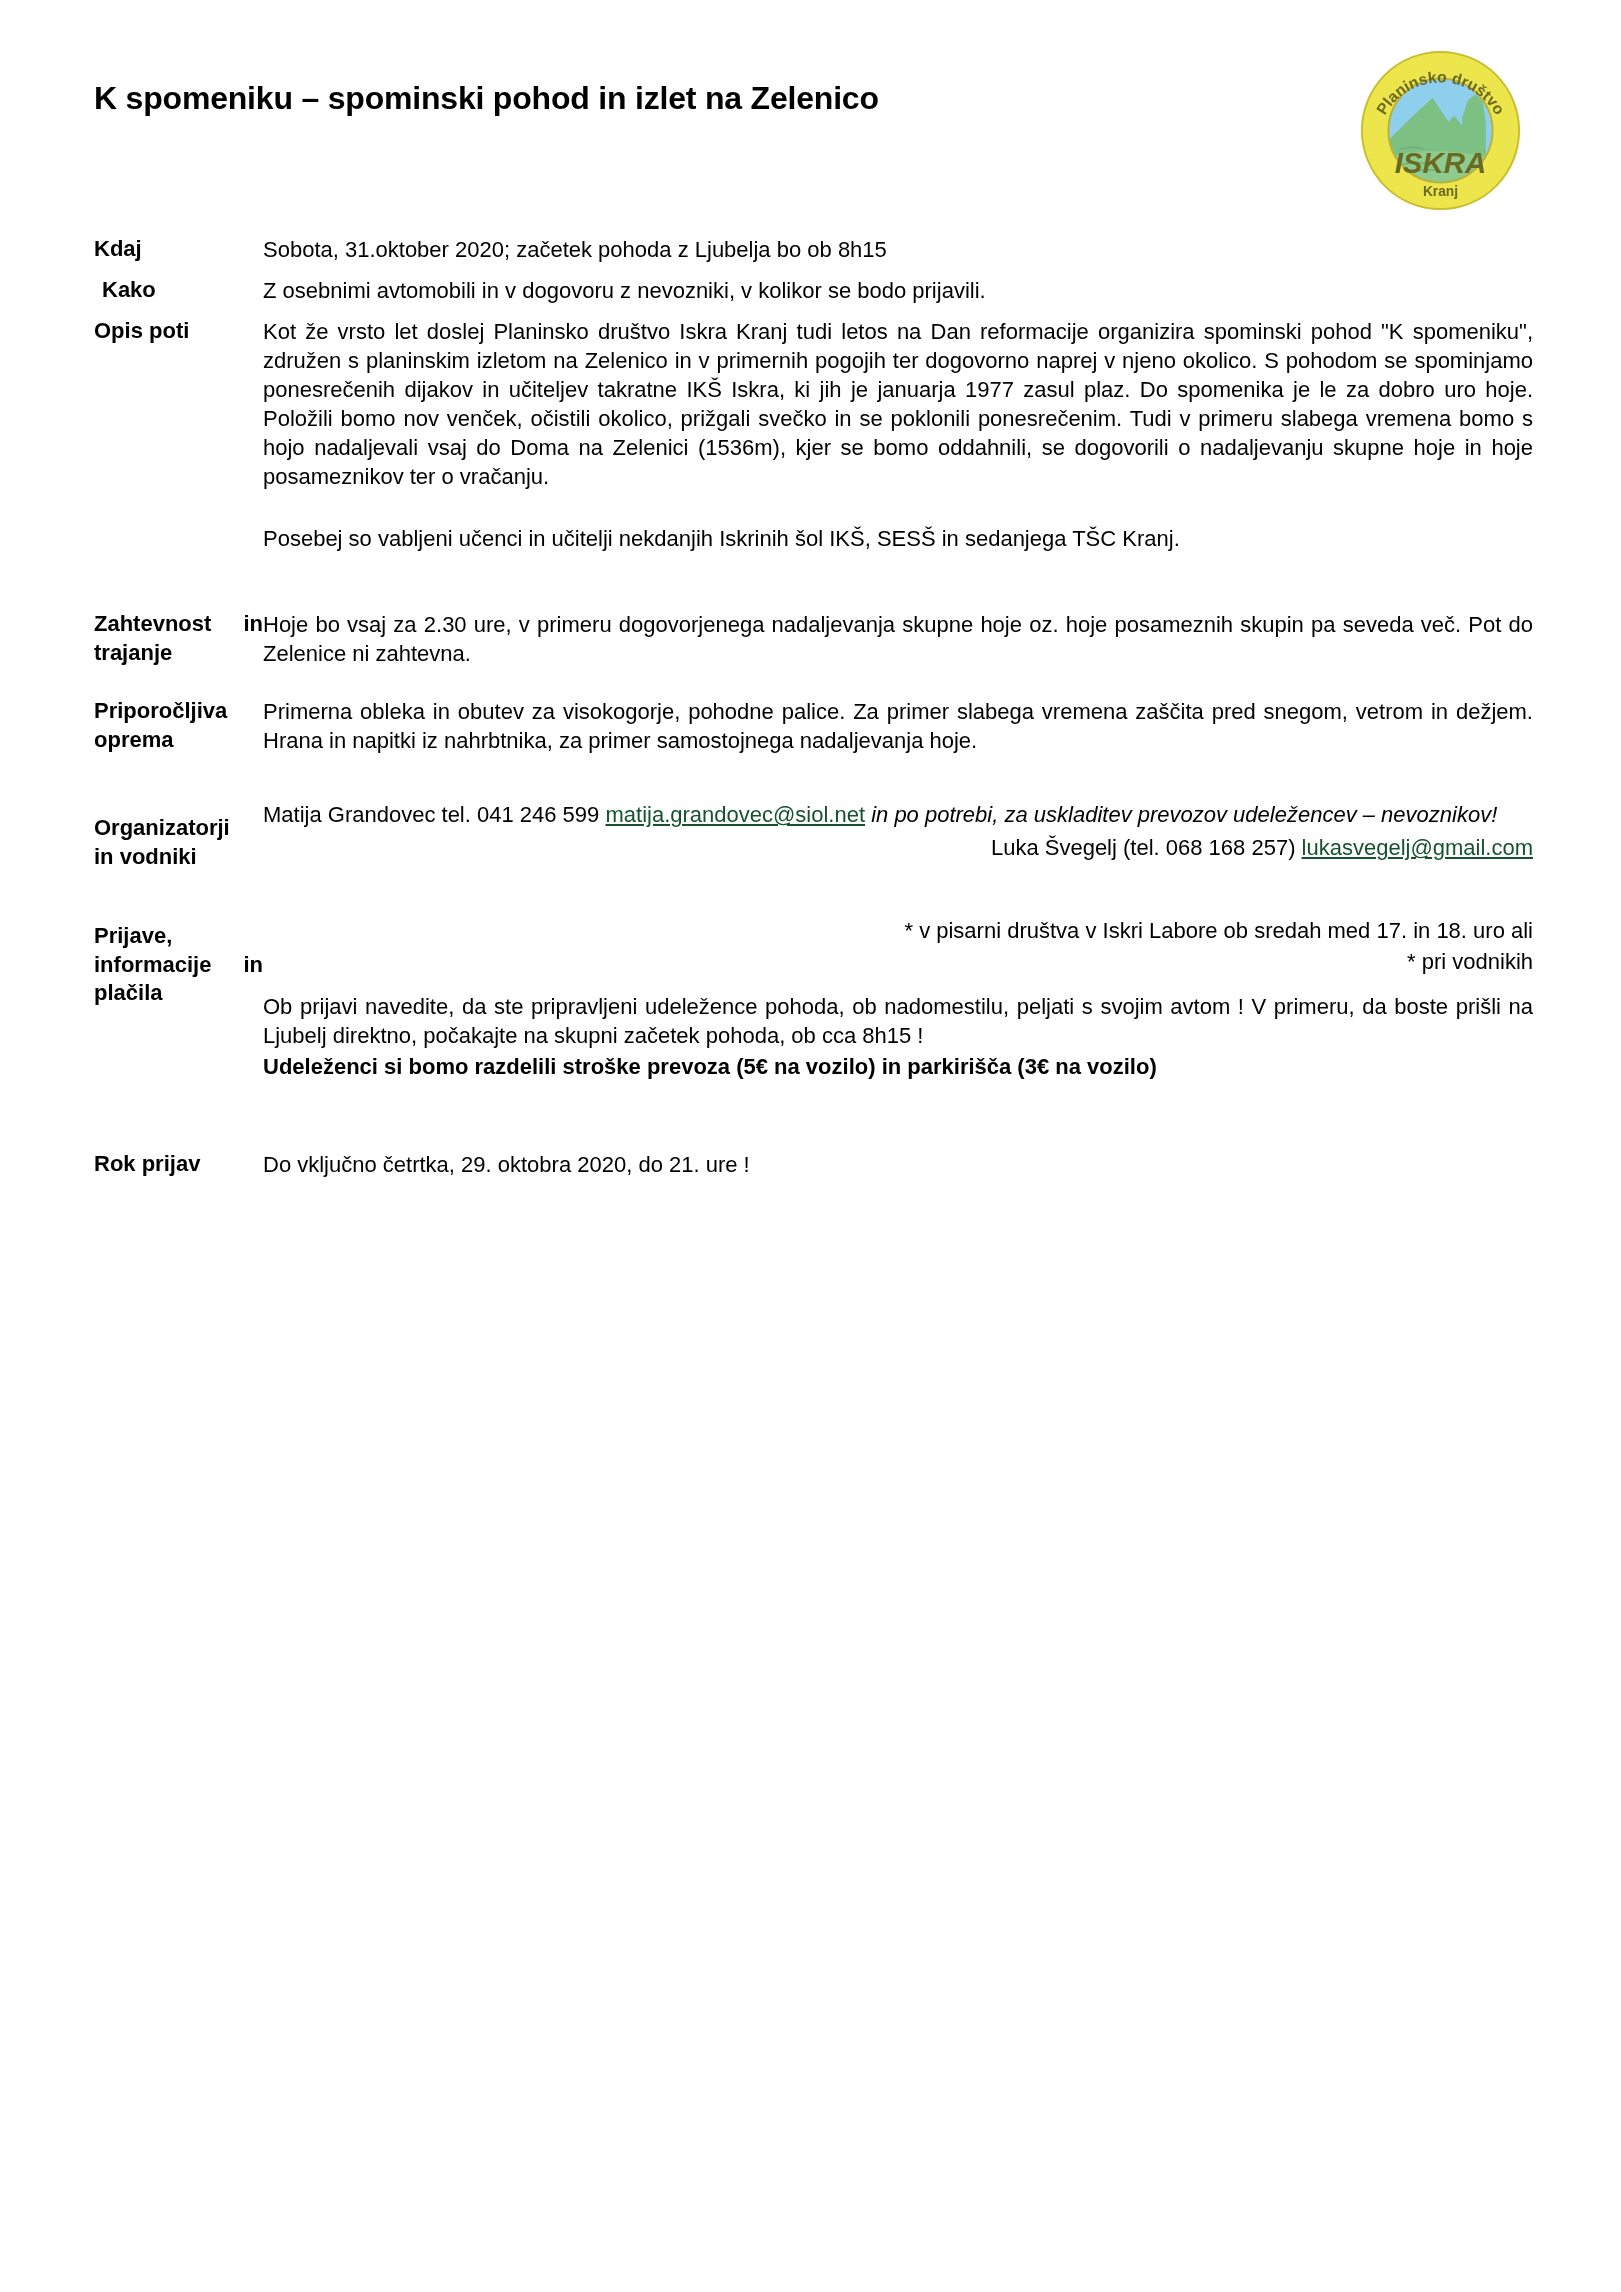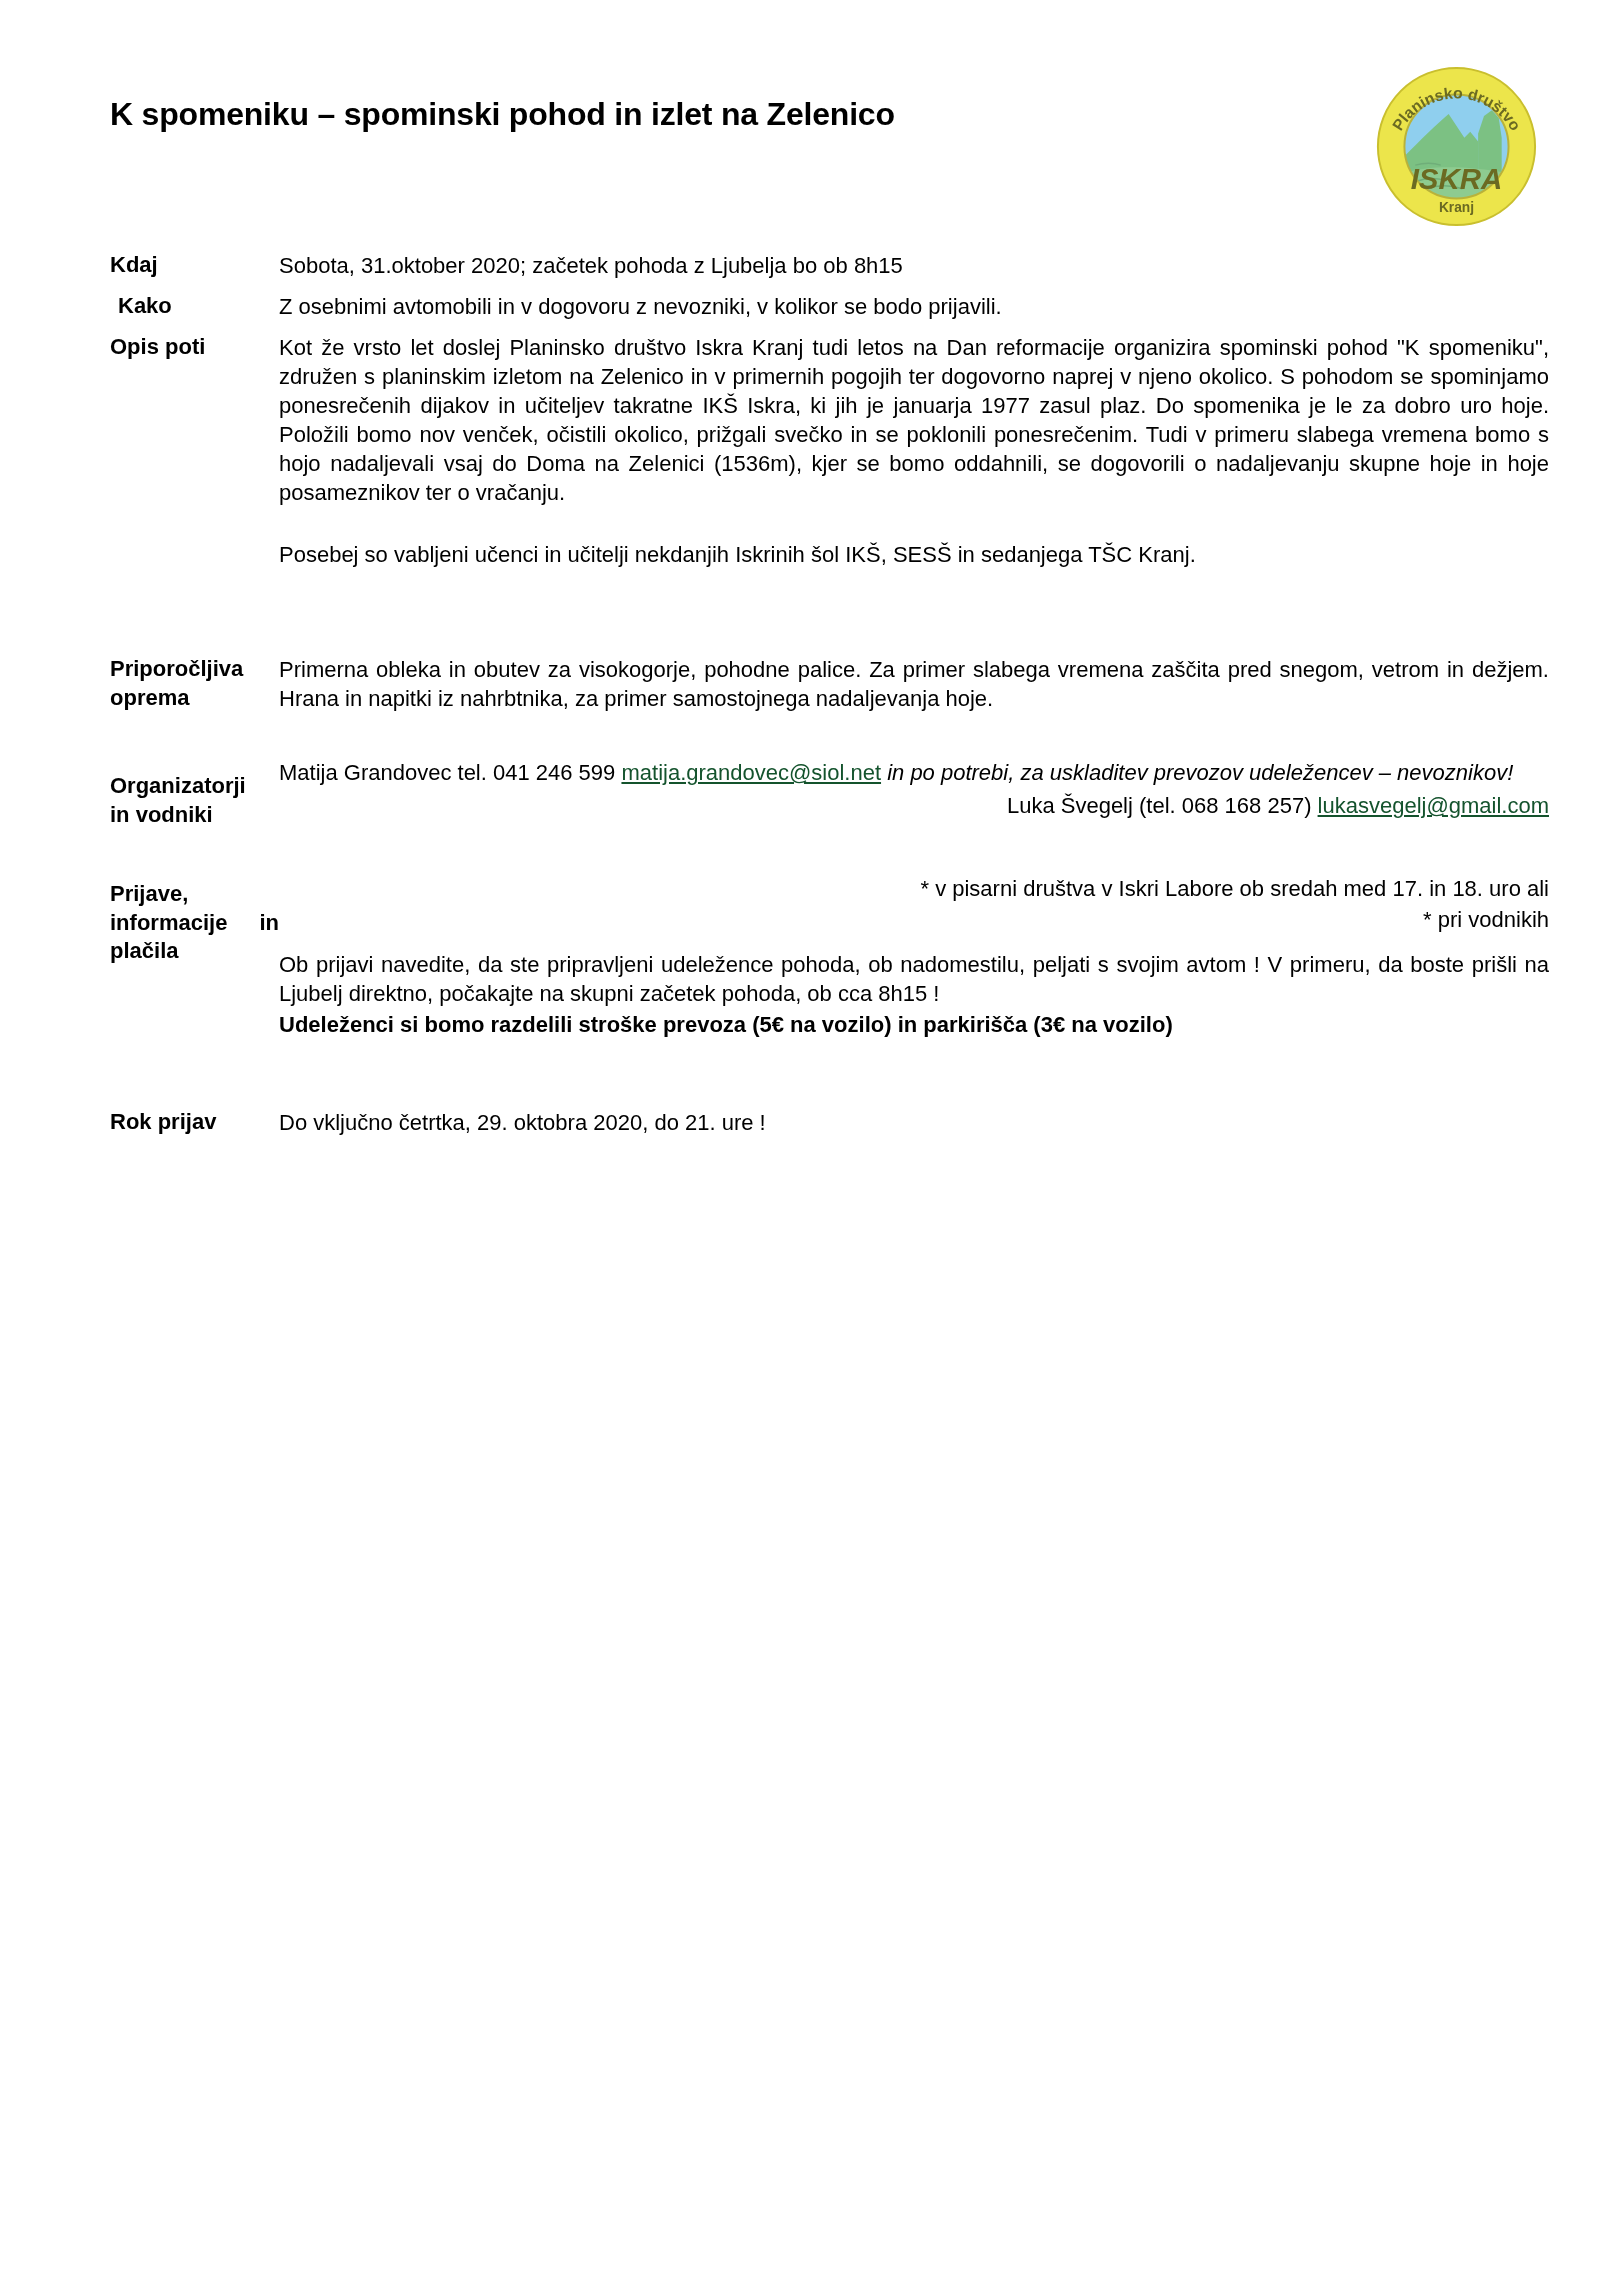--- a/index.html
+++ b/index.html
@@ -13,21 +13,21 @@
     font-family: "Liberation Sans", sans-serif;
     color: #000000;
     position: relative;
     overflow: hidden;
   }
   .page {
     position: relative;
     width: 1621px;
     height: 2293px;
     box-sizing: border-box;
-    padding: 16px;
+    padding: 0;
   }
 
   
   .header {
     position: relative;
     padding: 61px 78px 0 94px;
     min-height: 147px;
   }
   .doc-title {
     font-size: 32px;
@@ -170,20 +170,27 @@
           <td class="val">
             <p class="para">Kot že vrsto let doslej Planinsko društvo Iskra Kranj tudi letos na Dan reformacije organizira spominski pohod "K spomeniku", združen s planinskim izletom na Zelenico in v primernih pogojih ter dogovorno naprej v njeno okolico. S pohodom se spominjamo ponesrečenih dijakov in učiteljev takratne IKŠ Iskra, ki jih je januarja 1977 zasul plaz. Do spomenika je le za dobro uro hoje. Položili bomo nov venček, očistili okolico, prižgali svečko in se poklonili ponesrečenim. Tudi v primeru slabega vremena bomo s hojo nadaljevali vsaj do Doma na Zelenici (1536m), kjer se bomo oddahnili, se dogovorili o nadaljevanju skupne hoje in hoje posameznikov ter o vračanju.</p>
             <p class="para" style="margin-top:33px;">Posebej so vabljeni učenci in učitelji nekdanjih Iskrinih šol IKŠ, SESŠ in sedanjega TŠC Kranj.</p>
           </td>
         </tr>
         <tr>
             <td class="gap-xl" colspan="2"></td>
           </tr>
 
         <tr>
+          <td class="lbl">
+            <span class="line">Zahtevnost in</span>
+            <span class="line" style="text-align-last:left;">trajanje</span>
+          </td>
+          <td class="val">Hoje bo vsaj za 2.30 ure, v primeru dogovorjenega nadaljevanja skupne hoje oz. hoje posameznih skupin pa seveda več. Pot do Zelenice ni zahtevna.</td>
+        </tr>
+        <tr>
             <td class="gap-md" colspan="2"></td>
           </tr>
 
         <tr>
           <td class="lbl">
             <span class="line" style="text-align-last:left;">Priporočljiva</span>
             <span class="line" style="text-align-last:left;">oprema</span>
           </td>
           <td class="val">Primerna obleka in obutev za visokogorje, pohodne palice. Za primer slabega vremena zaščita pred snegom, vetrom in dežjem. Hrana in napitki iz nahrbtnika, za primer samostojnega nadaljevanja hoje.</td>
         </tr>

